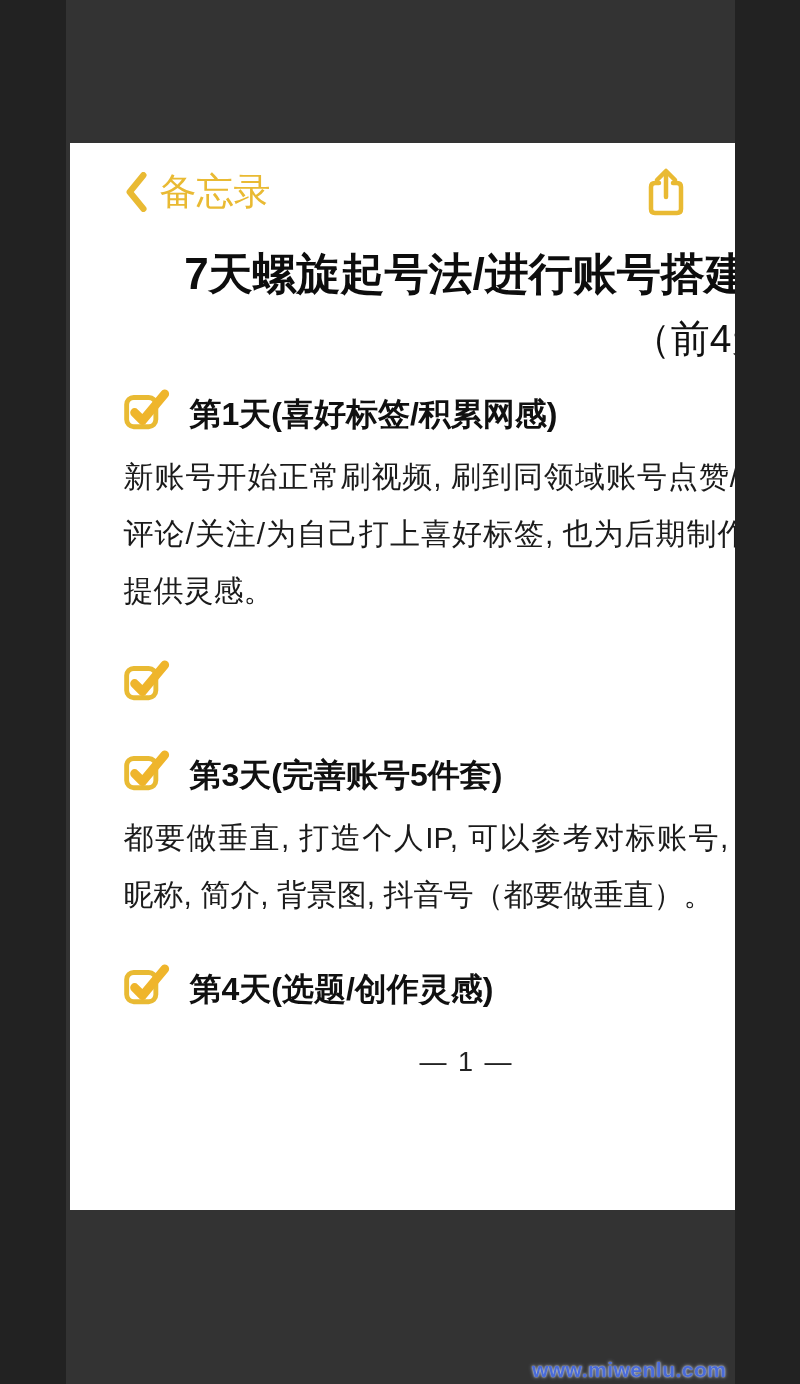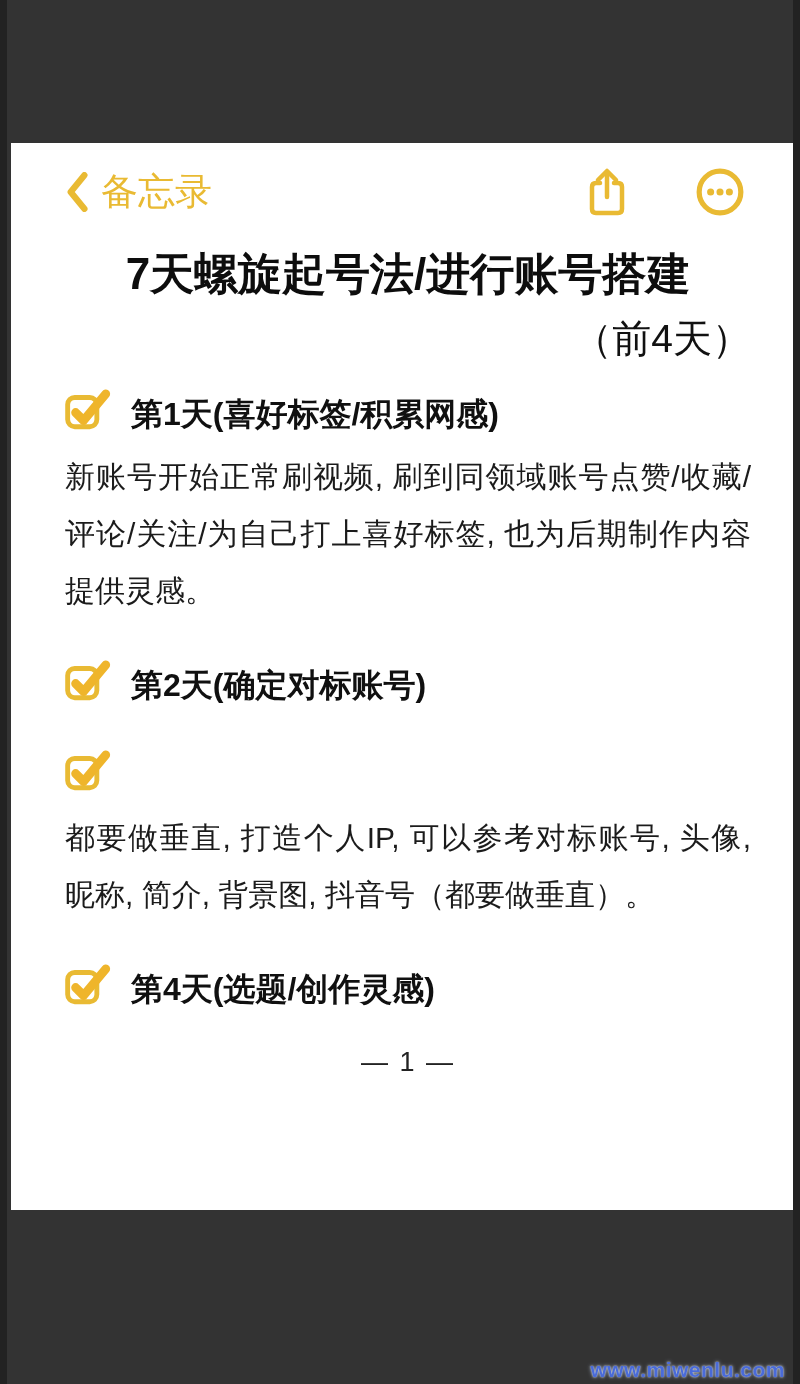--- a/index.html
+++ b/index.html
@@ -1,21 +1,21 @@
 <!DOCTYPE html>
 <html><head>
 <meta charset="utf-8">
 <style>
   * { margin:0; padding:0; box-sizing:border-box; }
   html,body { background:#222; }
   body { font-family:"Liberation Sans", sans-serif; }
 
   .frame{
     position:relative;
-    width:786px; height:1384px;
+    width:669px; height:1384px;
     background:#333333;
     margin:0 auto;
     overflow:hidden;
   }
   .panel{
     position:absolute;
     left:4px; top:143px;
     width:792px; height:1067px;
     background:#ffffff;
     padding:20px 52px 0 54px;
@@ -140,32 +140,32 @@
     </div>
 
     <div class="section">
       <div class="section-header">
         <span class="checkbox">
           <svg width="46" height="42" viewBox="0 0 52 46" fill="none">
             <rect x="3" y="10" width="33" height="33" rx="8" stroke="#E9BA33" stroke-width="5.5"></rect>
             <path d="M12 27 L21 36 L46 6" stroke="#EFB52B" stroke-width="10" stroke-linecap="round" stroke-linejoin="round"></path>
           </svg>
         </span>
-        <span>第2天(确定对标账号)</span>
       </div>
     </div>
 
     <div class="section">
       <div class="section-header">
         <span class="checkbox">
           <svg width="46" height="42" viewBox="0 0 52 46" fill="none">
             <rect x="3" y="10" width="33" height="33" rx="8" stroke="#E9BA33" stroke-width="5.5"></rect>
             <path d="M12 27 L21 36 L46 6" stroke="#EFB52B" stroke-width="10" stroke-linecap="round" stroke-linejoin="round"></path>
           </svg>
         </span>
+        <span>第3天(完善账号5件套)</span>
       </div>
       <p class="section-body">都要做垂直, 打造个人IP, 可以参考对标账号, 头像, 昵称, 简介, 背景图, 抖音号（都要做垂直）。</p>
     </div>
 
     <div class="section">
       <div class="section-header">
         <span class="checkbox">
           <svg width="46" height="42" viewBox="0 0 52 46" fill="none">
             <rect x="3" y="10" width="33" height="33" rx="8" stroke="#E9BA33" stroke-width="5.5"></rect>
             <path d="M12 27 L21 36 L46 6" stroke="#EFB52B" stroke-width="10" stroke-linecap="round" stroke-linejoin="round"></path>

